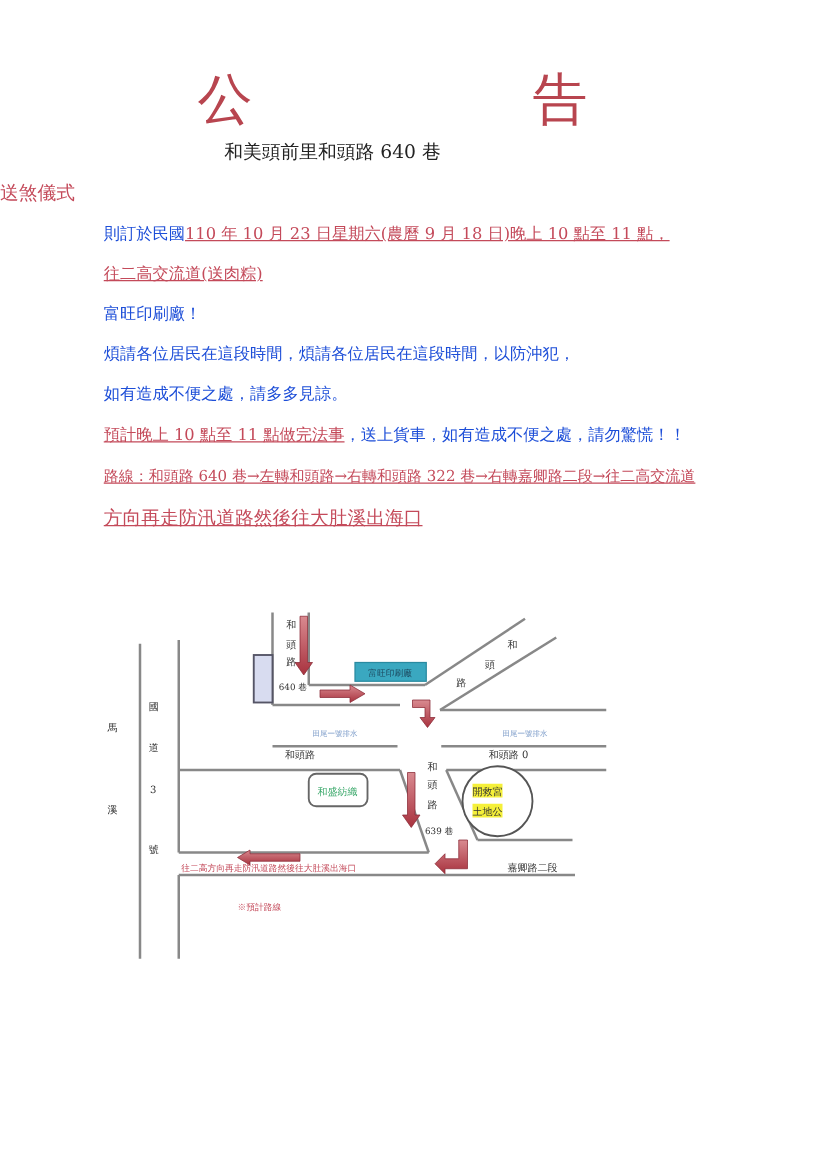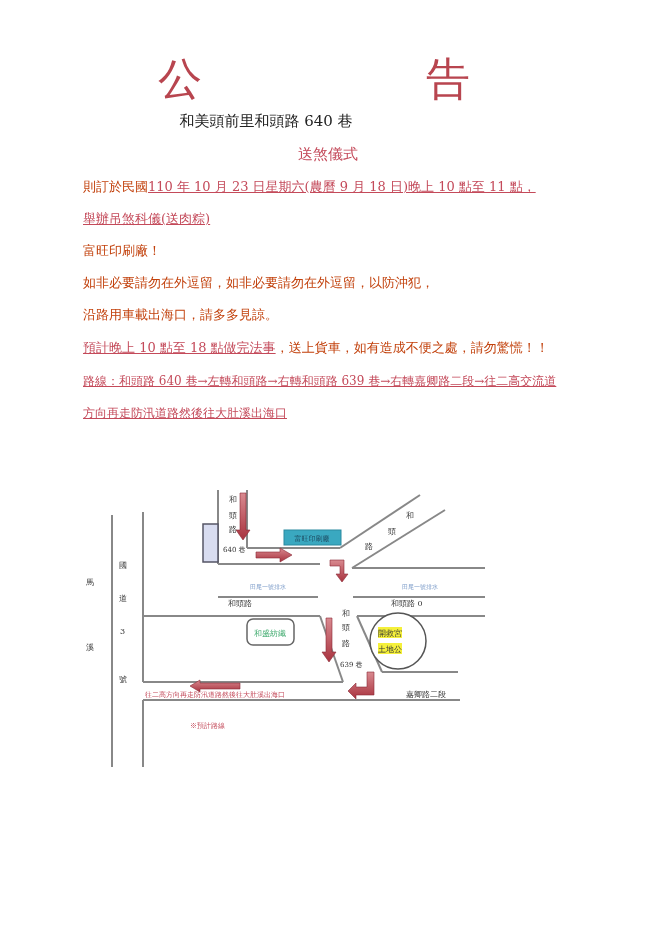--- a/index.html
+++ b/index.html
@@ -2,45 +2,45 @@
 <html><head>
 <meta charset="utf-8">
 <style>
   html, body { margin: 0; padding: 0; background: #ffffff; }
   body { width: 656px; height: 929px; position: relative; overflow: hidden;
          font-family: "DejaVu Serif", "Liberation Serif", serif; color: #222; }
   .abs { position: absolute; }
   .title { left: 0; width: 656px; top: 50px; text-align: center; font-size: 44px;
            color: #b8454f; letter-spacing: 90px; padding-left: 62px; box-sizing: border-box; }
   .subtitle { left: 0; width: 532px; top: 112px; text-align: center; font-size: 15px; color: #222; }
-  .ceremony { left: 0; width: 656px; top: 145px; text-align: center; font-size: 15px; color: #c44a5a; }
+  .ceremony { left: 0; width: 656px; top: 145px; font-size: 15px; color: #c44a5a; }
   .line { left: 83px; font-size: 13px; white-space: nowrap; }
   .red { color: #c44a5a; text-decoration: underline; }
-  .blk { color: #c2410c; }
+  .blk { color: #1d4ed8; }
   svg text { font-family: "DejaVu Serif", "Liberation Serif", serif; }
 </style>
 </head>
 <body>
 
 <div class="abs title">公　告</div>
 <div class="abs subtitle">和美頭前里和頭路 640 巷</div>
 <div class="abs ceremony">送煞儀式</div>
 
 <div class="abs line" style="top:178px">
   <span class="blk">則訂於民國</span><span class="red">110 年 10 月 23 日星期六(農曆 9 月 18 日)晚上 10 點至 11 點，</span>
 </div>
-<div class="abs line red" style="top:210px">舉辦吊煞科儀(送肉粽)</div>
+<div class="abs line red" style="top:210px">往二高交流道(送肉粽)</div>
 <div class="abs line blk" style="top:242px">富旺印刷廠！</div>
-<div class="abs line blk" style="top:274px">如非必要請勿在外逗留，如非必要請勿在外逗留，以防沖犯，</div>
-<div class="abs line blk" style="top:306px">沿路用車載出海口，請多多見諒。</div>
+<div class="abs line blk" style="top:274px">煩請各位居民在這段時間，煩請各位居民在這段時間，以防沖犯，</div>
+<div class="abs line blk" style="top:306px">如有造成不便之處，請多多見諒。</div>
 <div class="abs line" style="top:339px">
-  <span class="red">預計晚上 10 點至 18 點做完法事</span><span class="blk">，送上貨車，如有造成不便之處，請勿驚慌！！</span>
+  <span class="red">預計晚上 10 點至 11 點做完法事</span><span class="blk">，送上貨車，如有造成不便之處，請勿驚慌！！</span>
 </div>
-<div class="abs line red" style="top:373px; font-size:12px">路線：和頭路 640 巷→左轉和頭路→右轉和頭路 639 巷→右轉嘉卿路二段→往二高交流道</div>
-<div class="abs line red" style="top:405px; font-size:12px">方向再走防汛道路然後往大肚溪出海口</div>
+<div class="abs line red" style="top:373px; font-size:12px">路線：和頭路 640 巷→左轉和頭路→右轉和頭路 322 巷→右轉嘉卿路二段→往二高交流道</div>
+<div class="abs line red" style="top:405px; font-size:15px">方向再走防汛道路然後往大肚溪出海口</div>
 
 <svg class="abs" style="left:0;top:0" width="656" height="929">
   <defs>
     <linearGradient id="arrowGrad" x1="0" y1="0" x2="0" y2="1">
       <stop offset="0" stop-color="#d98a90"></stop>
       <stop offset="1" stop-color="#a8323e"></stop>
     </linearGradient>
   </defs>
   <g stroke="#888" stroke-width="2" fill="none">
 

